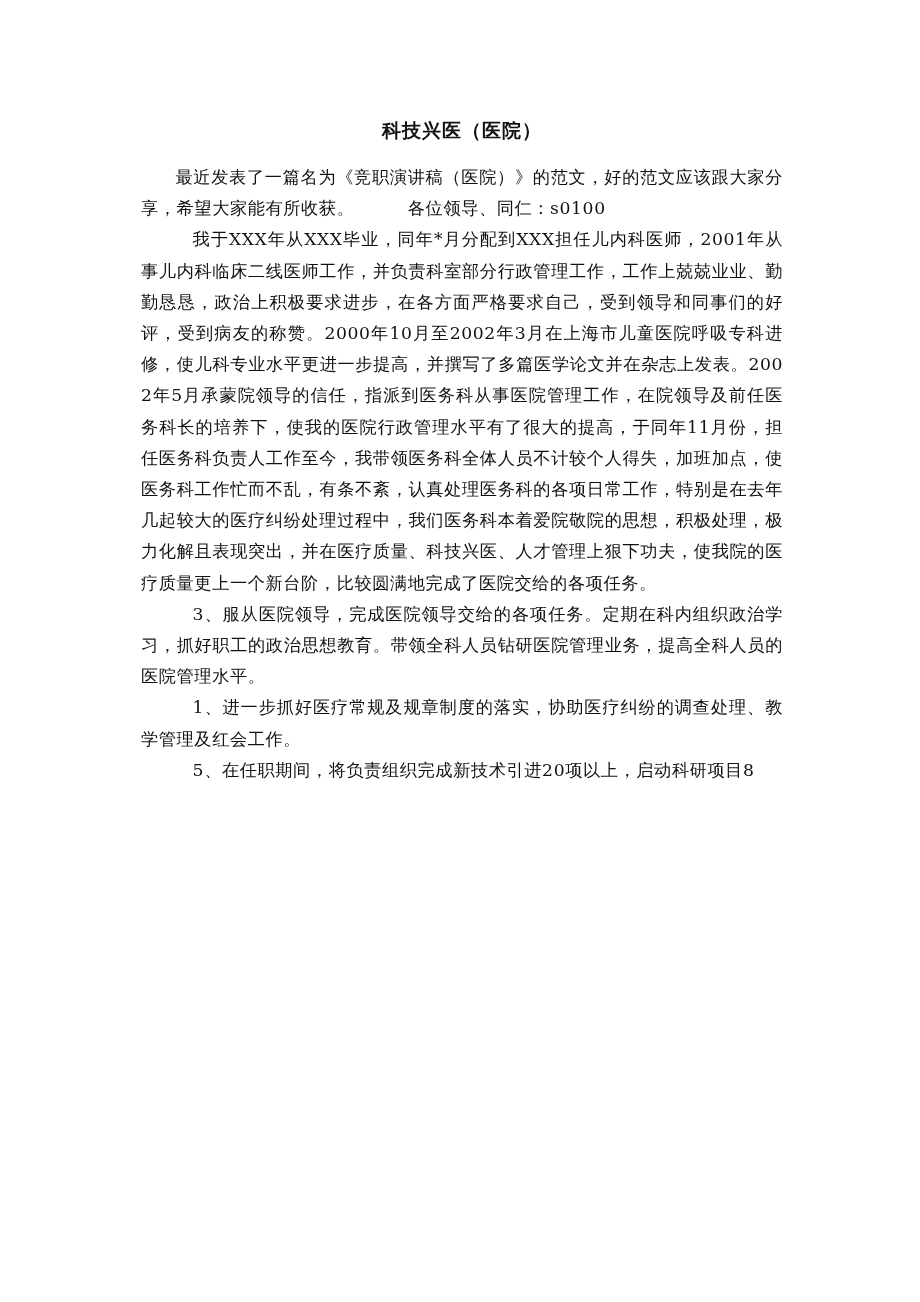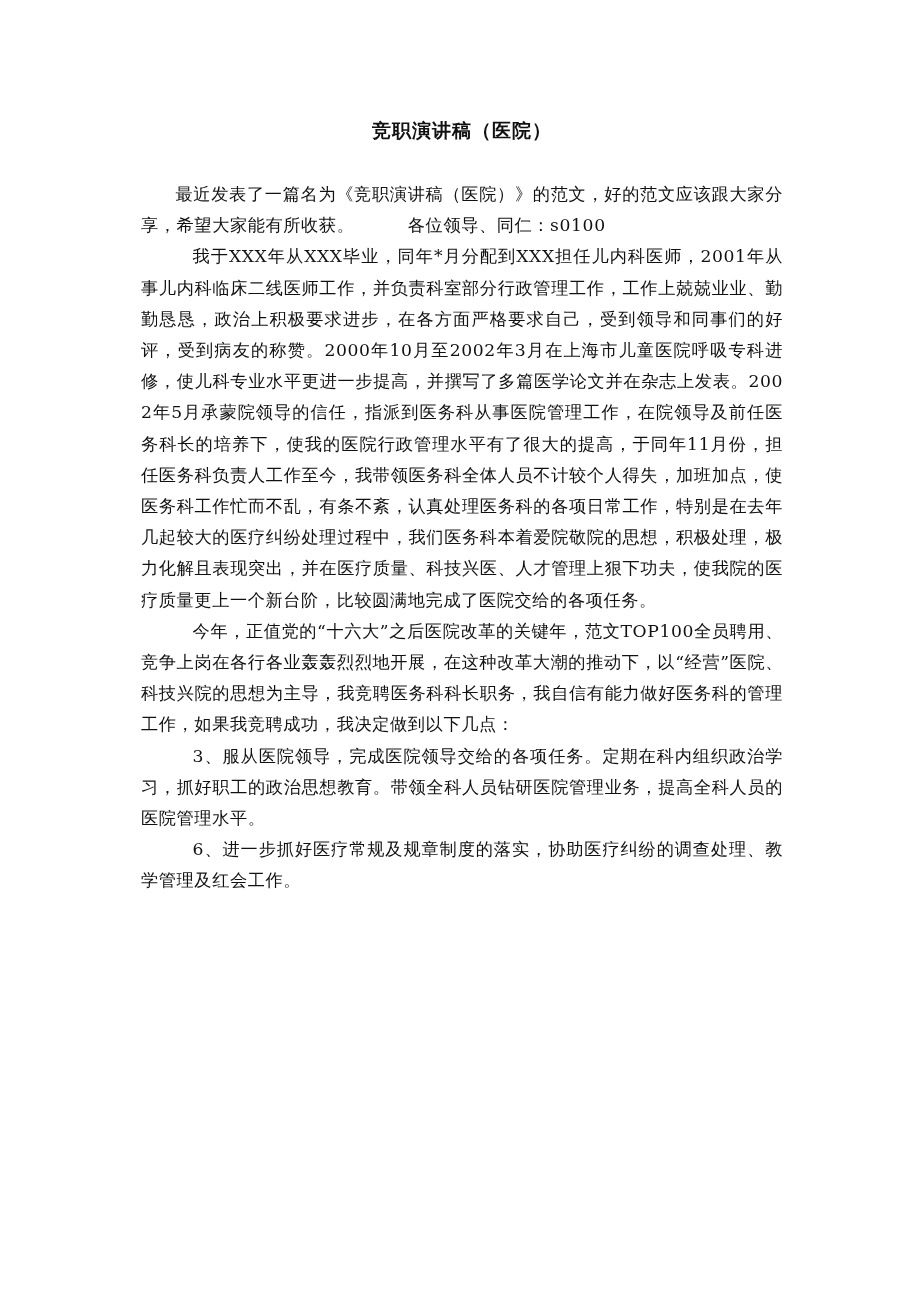--- a/index.html
+++ b/index.html
@@ -29,21 +29,21 @@
       text-align: center;
       font-family: "DejaVu Sans", "Liberation Sans", sans-serif;
       font-weight: bold;
       font-size: 19px;
       line-height: 28px;
       letter-spacing: 1px;
     }
     .body {
       position: absolute;
       left: 0;
-      top: 179px;
+      top: 162px;
       width: 642px;
     }
     .para {
       margin: 0;
       font-size: 17.2px;
       line-height: 31.2px;
       text-align: justify;
       text-indent: 2em;
       word-break: break-all;
       letter-spacing: 0.6px;
@@ -52,21 +52,21 @@
       text-indent: 3em;
     }
     .para.item {
       text-indent: 3em;
     }
   </style>
 </head>
 <body>
 
 <div class="page">
-  <div class="title">竞职演讲稿（医院）</div>
+  <div class="title">科技兴医（医院）</div>
   <div class="body">
     <p class="para">最近发表了一篇名为《竞职演讲稿（医院）》的范文，好的范文应该跟大家分享，希望大家能有所收获。　　　各位领导、同仁：s0100</p>
     <p class="para item">我于XXX年从XXX毕业，同年*月分配到XXX担任儿内科医师，2001年从事儿内科临床二线医师工作，并负责科室部分行政管理工作，工作上兢兢业业、勤勤恳恳，政治上积极要求进步，在各方面严格要求自己，受到领导和同事们的好评，受到病友的称赞。2000年10月至2002年3月在上海市儿童医院呼吸专科进修，使儿科专业水平更进一步提高，并撰写了多篇医学论文并在杂志上发表。2002年5月承蒙院领导的信任，指派到医务科从事医院管理工作，在院领导及前任医务科长的培养下，使我的医院行政管理水平有了很大的提高，于同年11月份，担任医务科负责人工作至今，我带领医务科全体人员不计较个人得失，加班加点，使医务科工作忙而不乱，有条不紊，认真处理医务科的各项日常工作，特别是在去年几起较大的医疗纠纷处理过程中，我们医务科本着爱院敬院的思想，积极处理，极力化解且表现突出，并在医疗质量、科技兴医、人才管理上狠下功夫，使我院的医疗质量更上一个新台阶，比较圆满地完成了医院交给的各项任务。</p>
-    <p class="para item">今年，正值党的“十六大”之后医院改革的关键年，范文TOP100全员聘用、竞争上岗在各行各业轰轰烈烈地开展，在这种改革大潮的推动下，以“经营”医院、科技兴院的思想为主导，我竞聘医务科科长职务，我自信有能力做好医务科的管理工作，如果我竞聘成功，我决定做到以下几点：</p>
     <p class="para item">3、服从医院领导，完成医院领导交给的各项任务。定期在科内组织政治学习，抓好职工的政治思想教育。带领全科人员钻研医院管理业务，提高全科人员的医院管理水平。</p>
-    <p class="para item">6、进一步抓好医疗常规及规章制度的落实，协助医疗纠纷的调查处理、教学管理及红会工作。</p>
+    <p class="para item">1、进一步抓好医疗常规及规章制度的落实，协助医疗纠纷的调查处理、教学管理及红会工作。</p>
+    <p class="para item">5、在任职期间，将负责组织完成新技术引进20项以上，启动科研项目8</p>
   </div>
 </div>
 
 </body></html>

